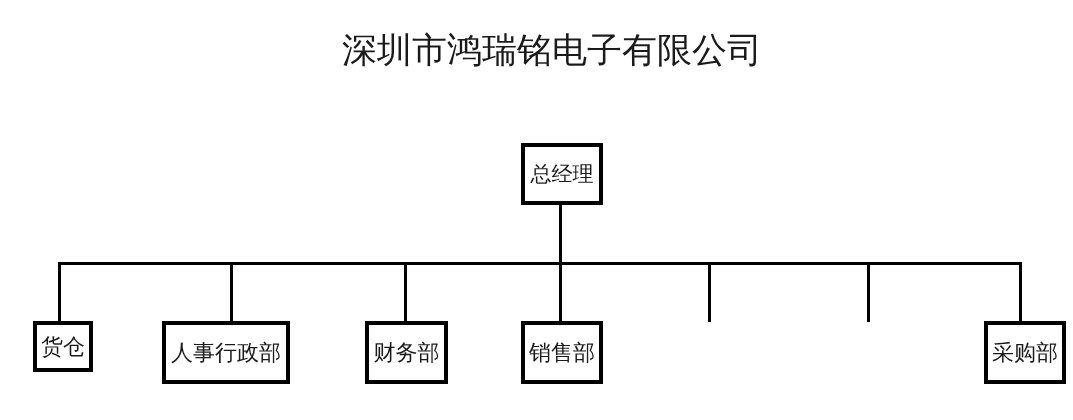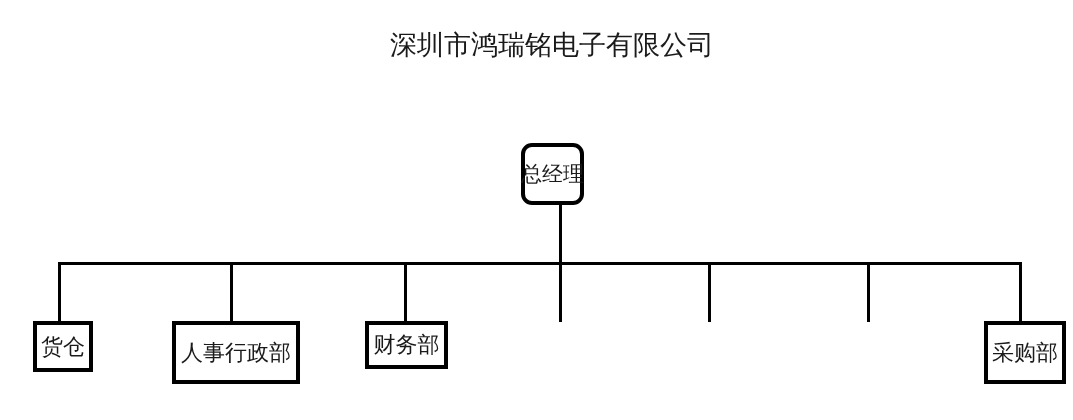--- a/index.html
+++ b/index.html
@@ -13,21 +13,21 @@
     width: 1073px;
     height: 420px;
     background: #ffffff;
     overflow: hidden;
     color: #1a1a1a;
   }
   .title {
     position: absolute;
     transform: translateX(-50%);
     white-space: nowrap;
-    font-size: 27px;
+    font-size: 35px;
     color: #1a1a1a;
   }
   .node {
     position: absolute;
     box-sizing: border-box;
     border: 4px solid #000000;
     background: #ffffff;
     display: flex;
     align-items: center;
     justify-content: center;
@@ -41,29 +41,30 @@
     background: #000000;
   }
 </style>
 </head>
 <body>
 
 <div class="canvas">
 
   <div class="title" style="left:552px; top:27px;">深圳市鸿瑞铭电子有限公司</div>
 
-  <div class="node root" style="left:521px; top:143px; width:63px; height:62px;border-radius:11px;">总经理</div>
+  <div class="node root" style="left:521px; top:143px; width:82px; height:62px;">总经理</div>
 
   <div class="line" style="left:559px; top:205px; width:3px; height:117px;"></div>
   <div class="line" style="left:59px; top:262px; width:963px; height:3px;"></div>
   <div class="line" style="left:58px;  top:262px; width:3px; height:60px;"></div>
   <div class="line" style="left:230px; top:262px; width:3px; height:60px;"></div>
   <div class="line" style="left:404px; top:262px; width:3px; height:60px;"></div>
   <div class="line" style="left:708px; top:262px; width:3px; height:60px;"></div>
   <div class="line" style="left:867px; top:262px; width:3px; height:60px;"></div>
   <div class="line" style="left:1019px; top:262px; width:3px; height:60px;"></div>
 
   <div class="node dept" style="left:33px;  top:321px; width:60px;  height:51px;">货仓</div>
-  <div class="node dept" style="left:172px; top:321px; width:128px; height:63px;">人事行政部</div>
-  <div class="node dept" style="left:365px; top:321px; width:83px;  height:48px;">财务部</div>
+  <div class="node dept" style="left:162px; top:321px; width:128px; height:63px;">人事行政部</div>
+  <div class="node dept" style="left:365px; top:321px; width:83px;  height:63px;">财务部</div>
+  <div class="node dept" style="left:521px; top:321px; width:82px;  height:63px;">销售部</div>
   <div class="node dept" style="left:984px; top:321px; width:82px;  height:63px;font-family:Liberation Mono, monospace;">采购部</div>
 
 </div>
 
 </body></html>

